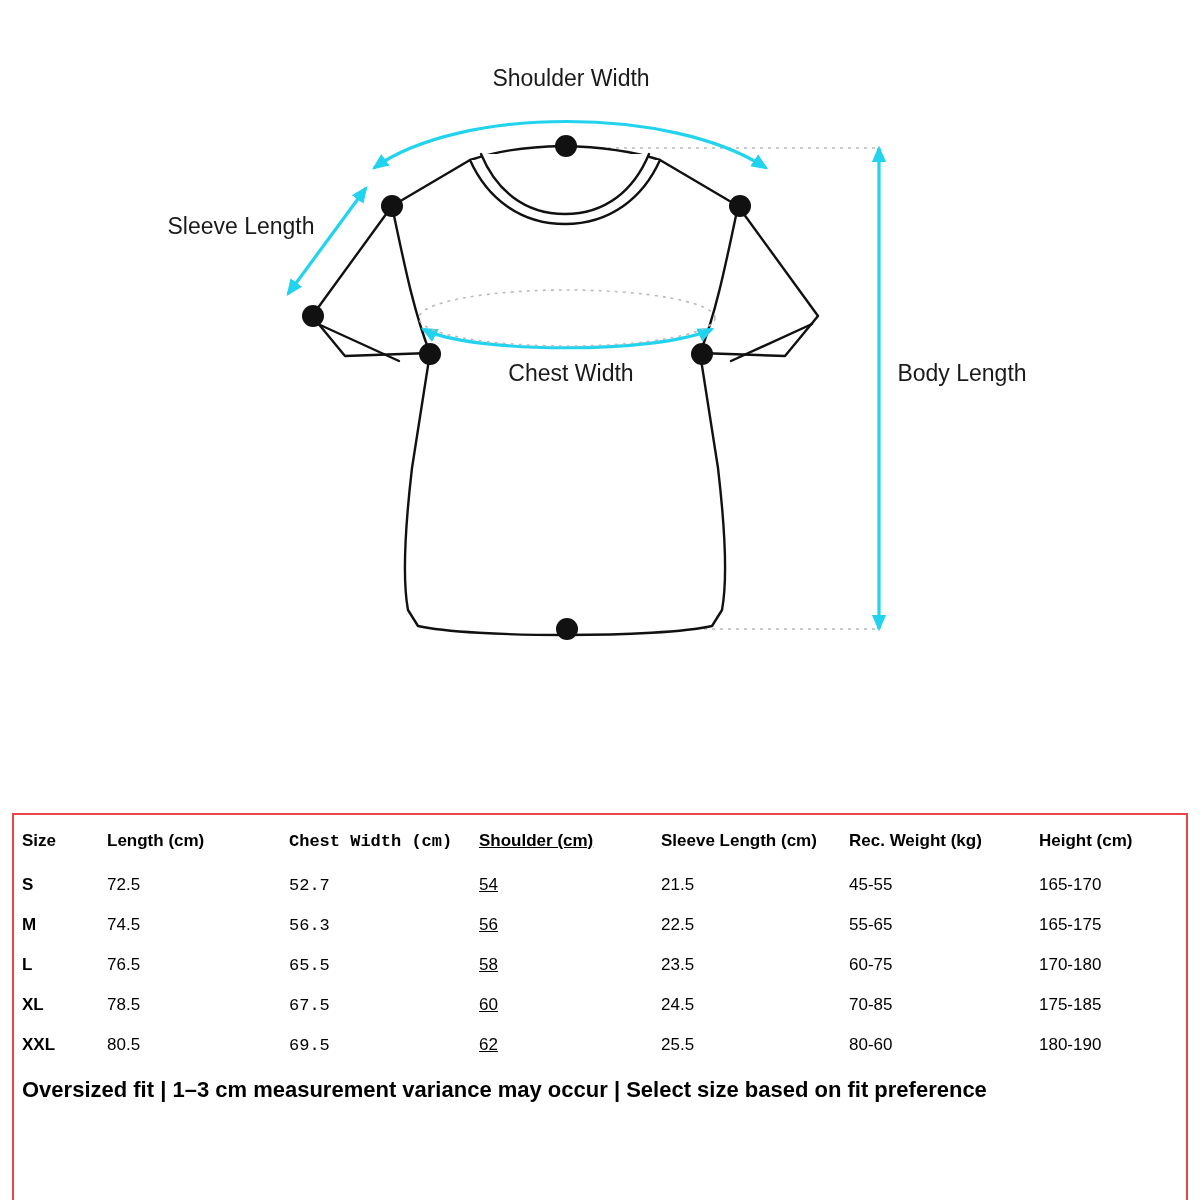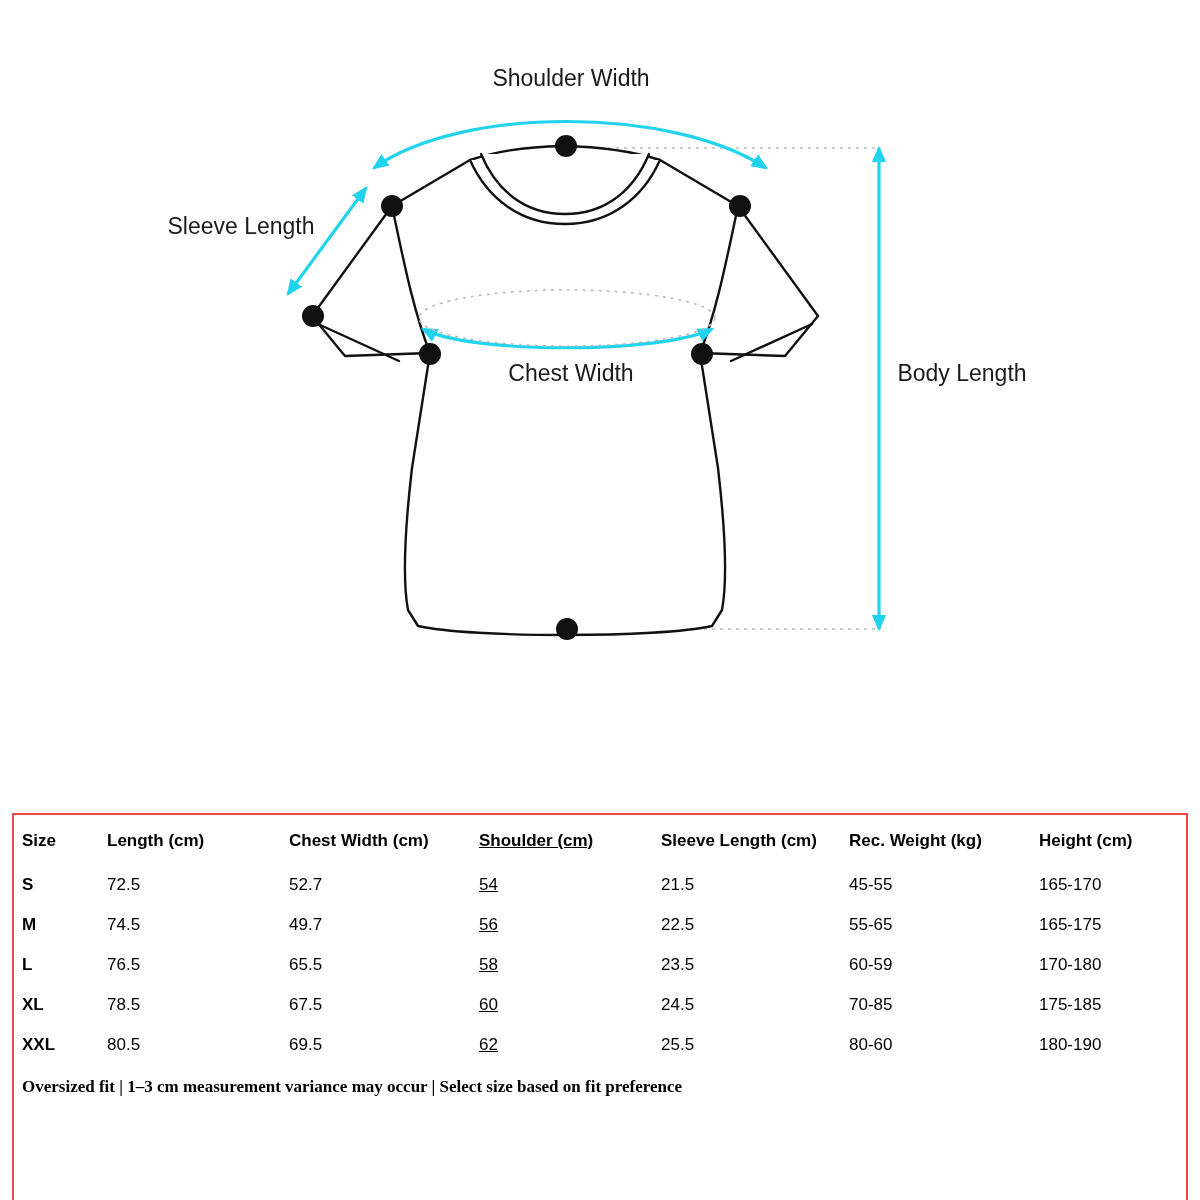--- a/index.html
+++ b/index.html
@@ -60,30 +60,29 @@
     font-size: 17px;
     padding-top: 16px;
     padding-bottom: 14px;
   }
   table.size-table tbody td.size-cell {
     font-weight: bold;
   }
   
   .col-size    { width: 85px;  padding-left: 8px !important; }
   .col-length  { width: 182px; }
-  .col-chest   { width: 190px; }
+  .col-chest   { width: 190px; font-family: Liberation Mono, monospace; }
   .col-shoulder{ width: 182px; text-decoration: underline; }
   .col-sleeve  { width: 188px; }
   .col-weight  { width: 190px; }
   .col-height  { width: auto; }
   tr.note-row td {
     font-weight: bold;
-    font-size: 17px;
+    font-size: 22px;
     padding: 12px 0 14px 8px;
-    font-family: Liberation Serif, serif;
   }
   .spacer-row td { height: 70px; border: none; }
 </style>
 </head>
 <body>
 
 <div id="page">
 
   <svg id="diagram" viewBox="0 0 1200 760">
 
@@ -184,33 +183,33 @@
           <td class="col-length">72.5</td>
           <td class="col-chest">52.7</td>
           <td class="col-shoulder">54</td>
           <td class="col-sleeve">21.5</td>
           <td class="col-weight">45-55</td>
           <td class="col-height">165-170</td>
         </tr>
         <tr>
           <td class="col-size size-cell">M</td>
           <td class="col-length">74.5</td>
-          <td class="col-chest">49.7</td>
+          <td class="col-chest">56.3</td>
           <td class="col-shoulder">56</td>
           <td class="col-sleeve">22.5</td>
           <td class="col-weight">55-65</td>
           <td class="col-height">165-175</td>
         </tr>
         <tr>
           <td class="col-size size-cell">L</td>
           <td class="col-length">76.5</td>
           <td class="col-chest">65.5</td>
           <td class="col-shoulder">58</td>
           <td class="col-sleeve">23.5</td>
-          <td class="col-weight">60-59</td>
+          <td class="col-weight">60-75</td>
           <td class="col-height">170-180</td>
         </tr>
         <tr>
           <td class="col-size size-cell">XL</td>
           <td class="col-length">78.5</td>
           <td class="col-chest">67.5</td>
           <td class="col-shoulder">60</td>
           <td class="col-sleeve">24.5</td>
           <td class="col-weight">70-85</td>
           <td class="col-height">175-185</td>

